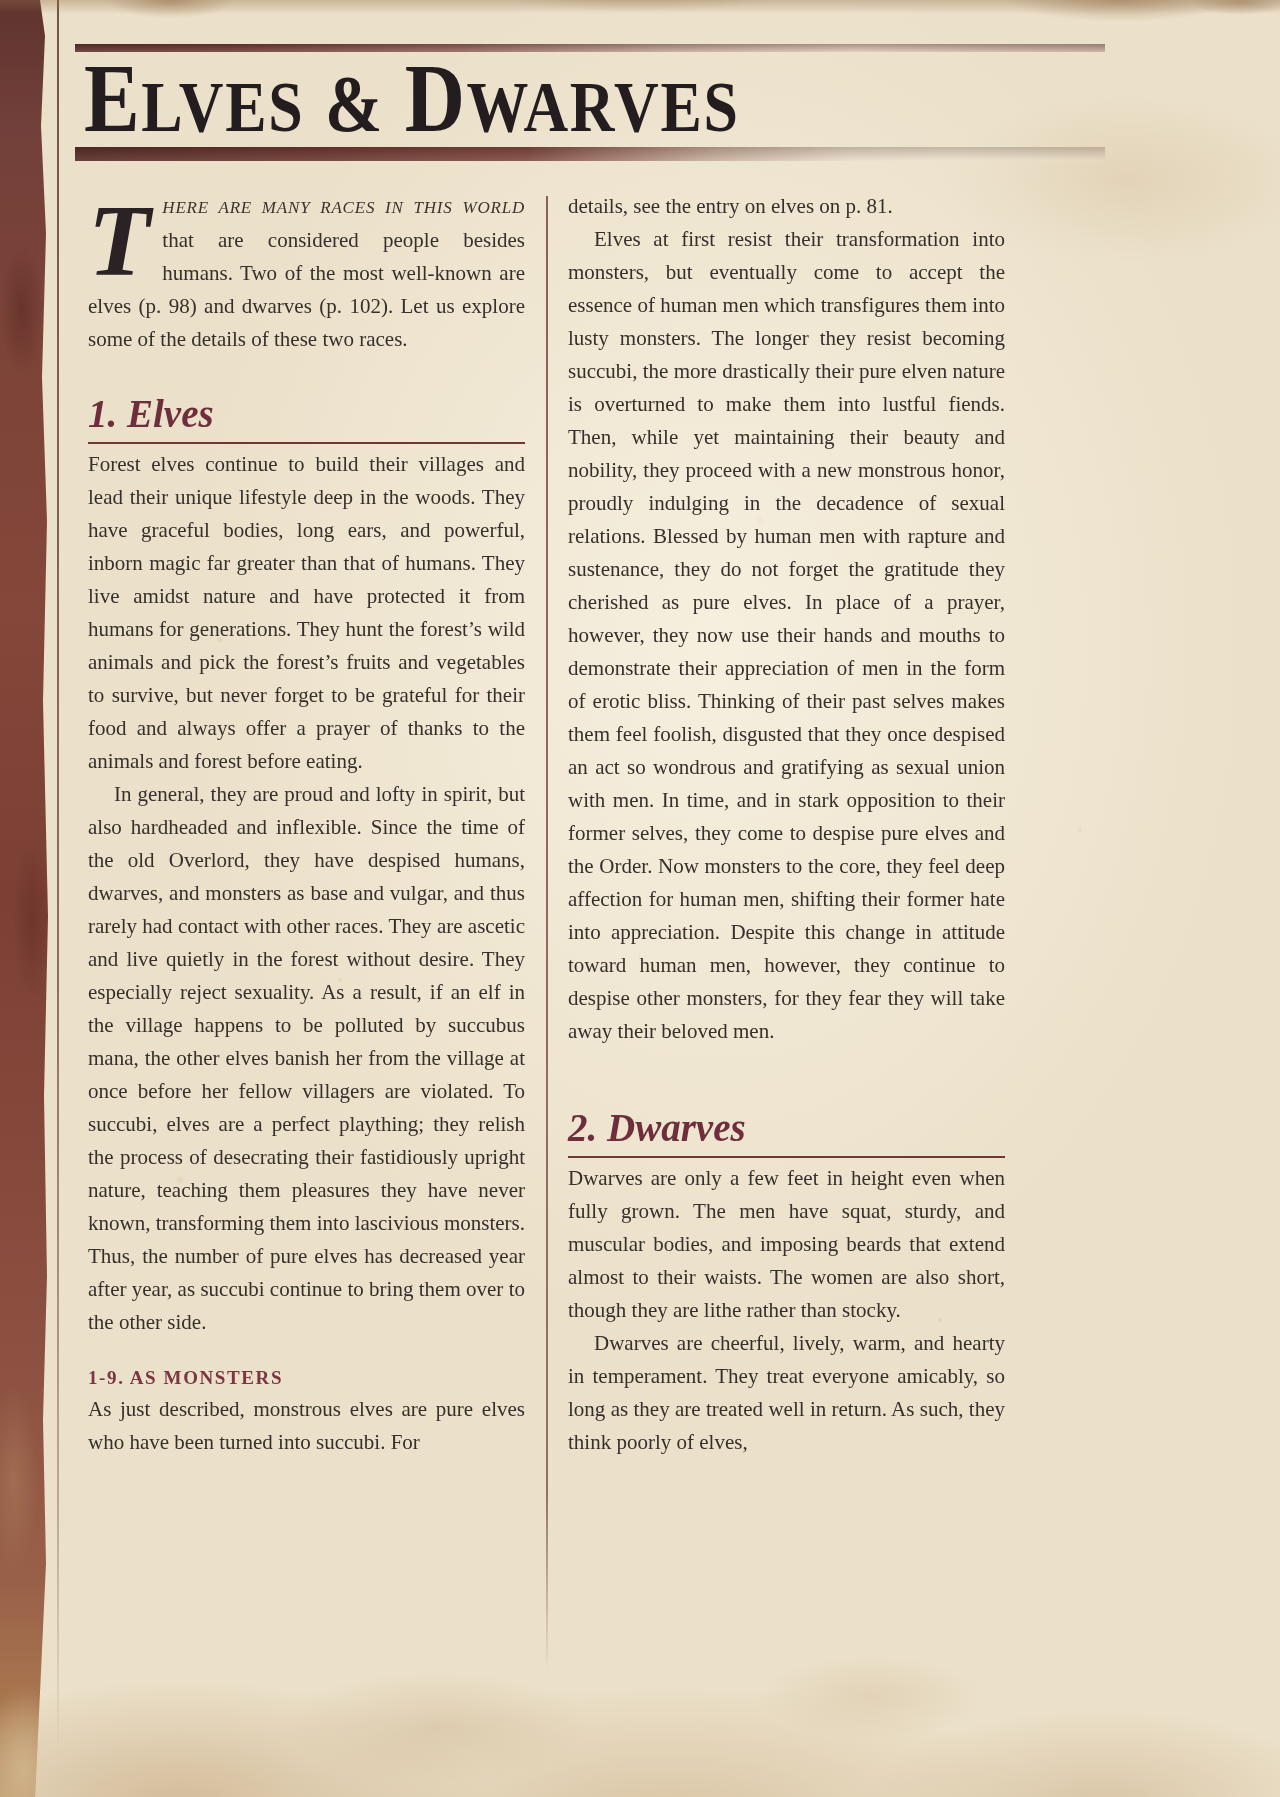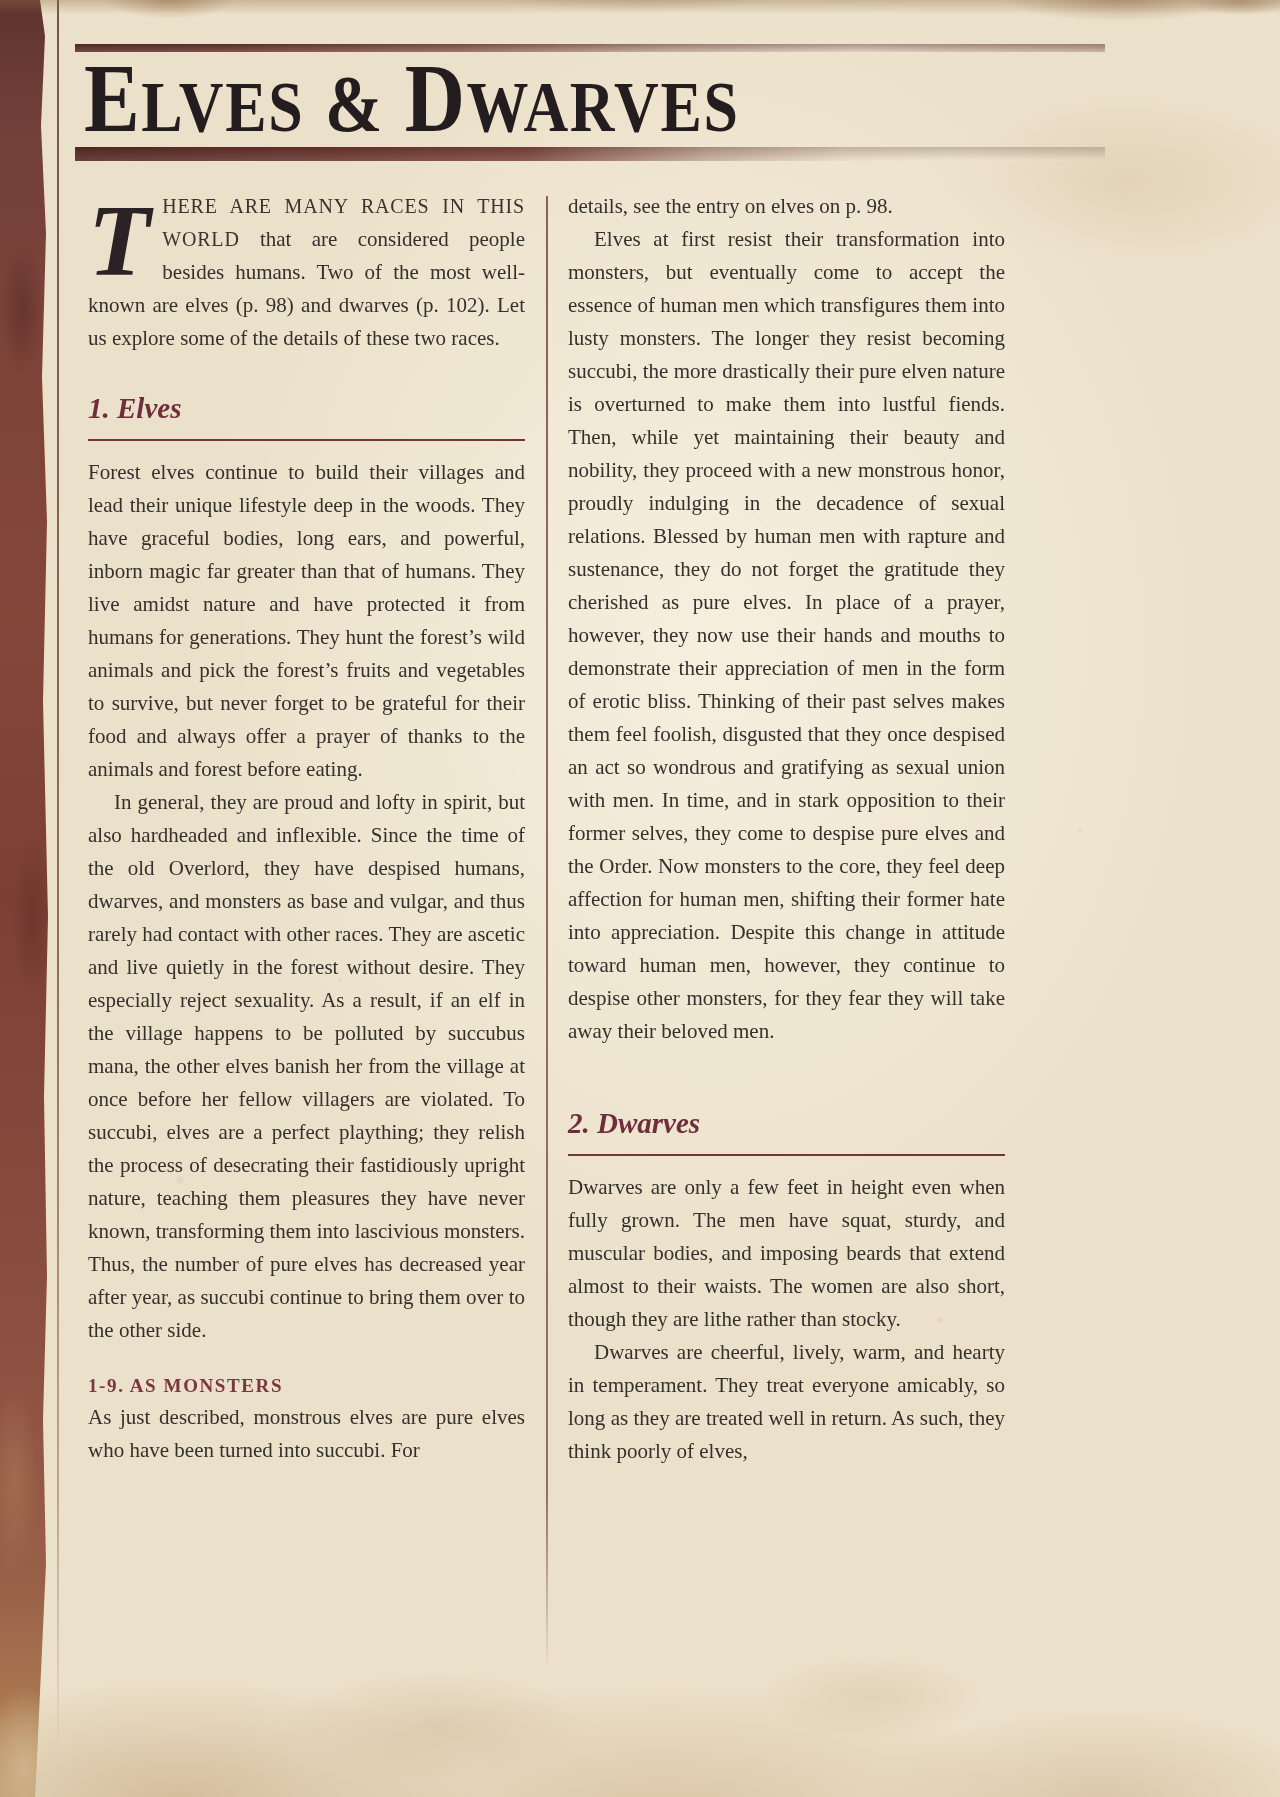--- a/index.html
+++ b/index.html
@@ -84,25 +84,25 @@
     background:linear-gradient(180deg, rgba(122,72,62,0.85), rgba(122,72,62,0.75) 88%, rgba(122,72,62,0) 100%);
   }
   p.body{margin:0;font-size:21px;line-height:33px;text-align:justify;}
   p.indent{text-indent:26px;}
   .dropcap{
     float:left;font-style:italic;font-weight:bold;
     font-size:102px;line-height:82px;
     padding:10px 12px 0 0;color:#2a2224;
   }
   .leadcaps{
-    text-transform:uppercase;font-size:20px;letter-spacing:0.8px;word-spacing:1px;color:#3a332f;
+    text-transform:uppercase;font-size:17px;letter-spacing:0.8px;word-spacing:1px;color:#3a332f;font-style:italic;
   }
   h2.h2{
-    margin:38px 0 15px;padding-bottom:16px;
-    font-style:italic;font-weight:bold;font-size:29px;line-height:1.05;
+    margin:38px 0 4px;padding-bottom:7px;
+    font-style:italic;font-weight:bold;font-size:39px;line-height:1.05;
     color:#6f2e3c;border-bottom:2px solid #713732;
   }
   h2.h2-dwarves{margin-top:60px;}
   h3.h3{
     margin:28px 0 4px;font-size:19px;font-weight:bold;
     letter-spacing:1.6px;color:#7b3642;
   }
   .h2 + .h3{margin-top:12px;}
 </style>
 </head>
@@ -131,21 +131,21 @@
     <p class="body">Forest elves continue to build their villages and lead their unique lifestyle deep in the woods. They have graceful bodies, long ears, and powerful, inborn magic far greater than that of humans. They live amidst nature and have protected it from humans for generations. They hunt the forest’s wild animals and pick the forest’s fruits and vegetables to survive, but never forget to be grateful for their food and always offer a prayer of thanks to the animals and forest before eating.</p>
     <p class="body indent">In general, they are proud and lofty in spirit, but also hardheaded and inflexible. Since the time of the old Overlord, they have despised humans, dwarves, and monsters as base and vulgar, and thus rarely had contact with other races. They are ascetic and live quietly in the forest without desire. They especially reject sexuality. As a result, if an elf in the village happens to be polluted by succubus mana, the other elves banish her from the village at once before her fellow villagers are violated. To succubi, elves are a perfect plaything; they relish the process of desecrating their fastidiously upright nature, teaching them pleasures they have never known, transforming them into lascivious monsters. Thus, the number of pure elves has decreased year after year, as succubi continue to bring them over to the other side.</p>
 
     <h3 class="h3">1-9. AS MONSTERS</h3>
     <p class="body">As just described, monstrous elves are pure elves who have been turned into succubi. For</p>
   </div>
 
   <div class="divider"></div>
 
   <div class="col col-right">
-    <p class="body">details, see the entry on elves on p. 98.</p>
+    <p class="body">details, see the entry on elves on p. 81.</p>
     <p class="body indent">Elves at first resist their transformation into monsters, but eventually come to accept the essence of human men which transfigures them into lusty monsters. The longer they resist becoming succubi, the more drastically their pure elven nature is overturned to make them into lustful fiends. Then, while yet maintaining their beauty and nobility, they proceed with a new monstrous honor, proudly indulging in the decadence of sexual relations. Blessed by human men with rapture and sustenance, they do not forget the gratitude they cherished as pure elves. In place of a prayer, however, they now use their hands and mouths to demonstrate their appreciation of men in the form of erotic bliss. Thinking of their past selves makes them feel foolish, disgusted that they once despised an act so wondrous and gratifying as sexual union with men. In time, and in stark opposition to their former selves, they come to despise pure elves and the Order. Now monsters to the core, they feel deep affection for human men, shifting their former hate into appreciation. Despite this change in attitude toward human men, however, they continue to despise other monsters, for they fear they will take away their beloved men.</p>
 
     <h2 class="h2 h2-dwarves">2. Dwarves</h2>
     <p class="body">Dwarves are only a few feet in height even when fully grown. The men have squat, sturdy, and muscular bodies, and imposing beards that extend almost to their waists. The women are also short, though they are lithe rather than stocky.</p>
     <p class="body indent">Dwarves are cheerful, lively, warm, and hearty in temperament. They treat everyone amicably, so long as they are treated well in return. As such, they think poorly of elves,</p>
   </div>
 
   <div class="stain-bottom"></div>
 </div>
 

